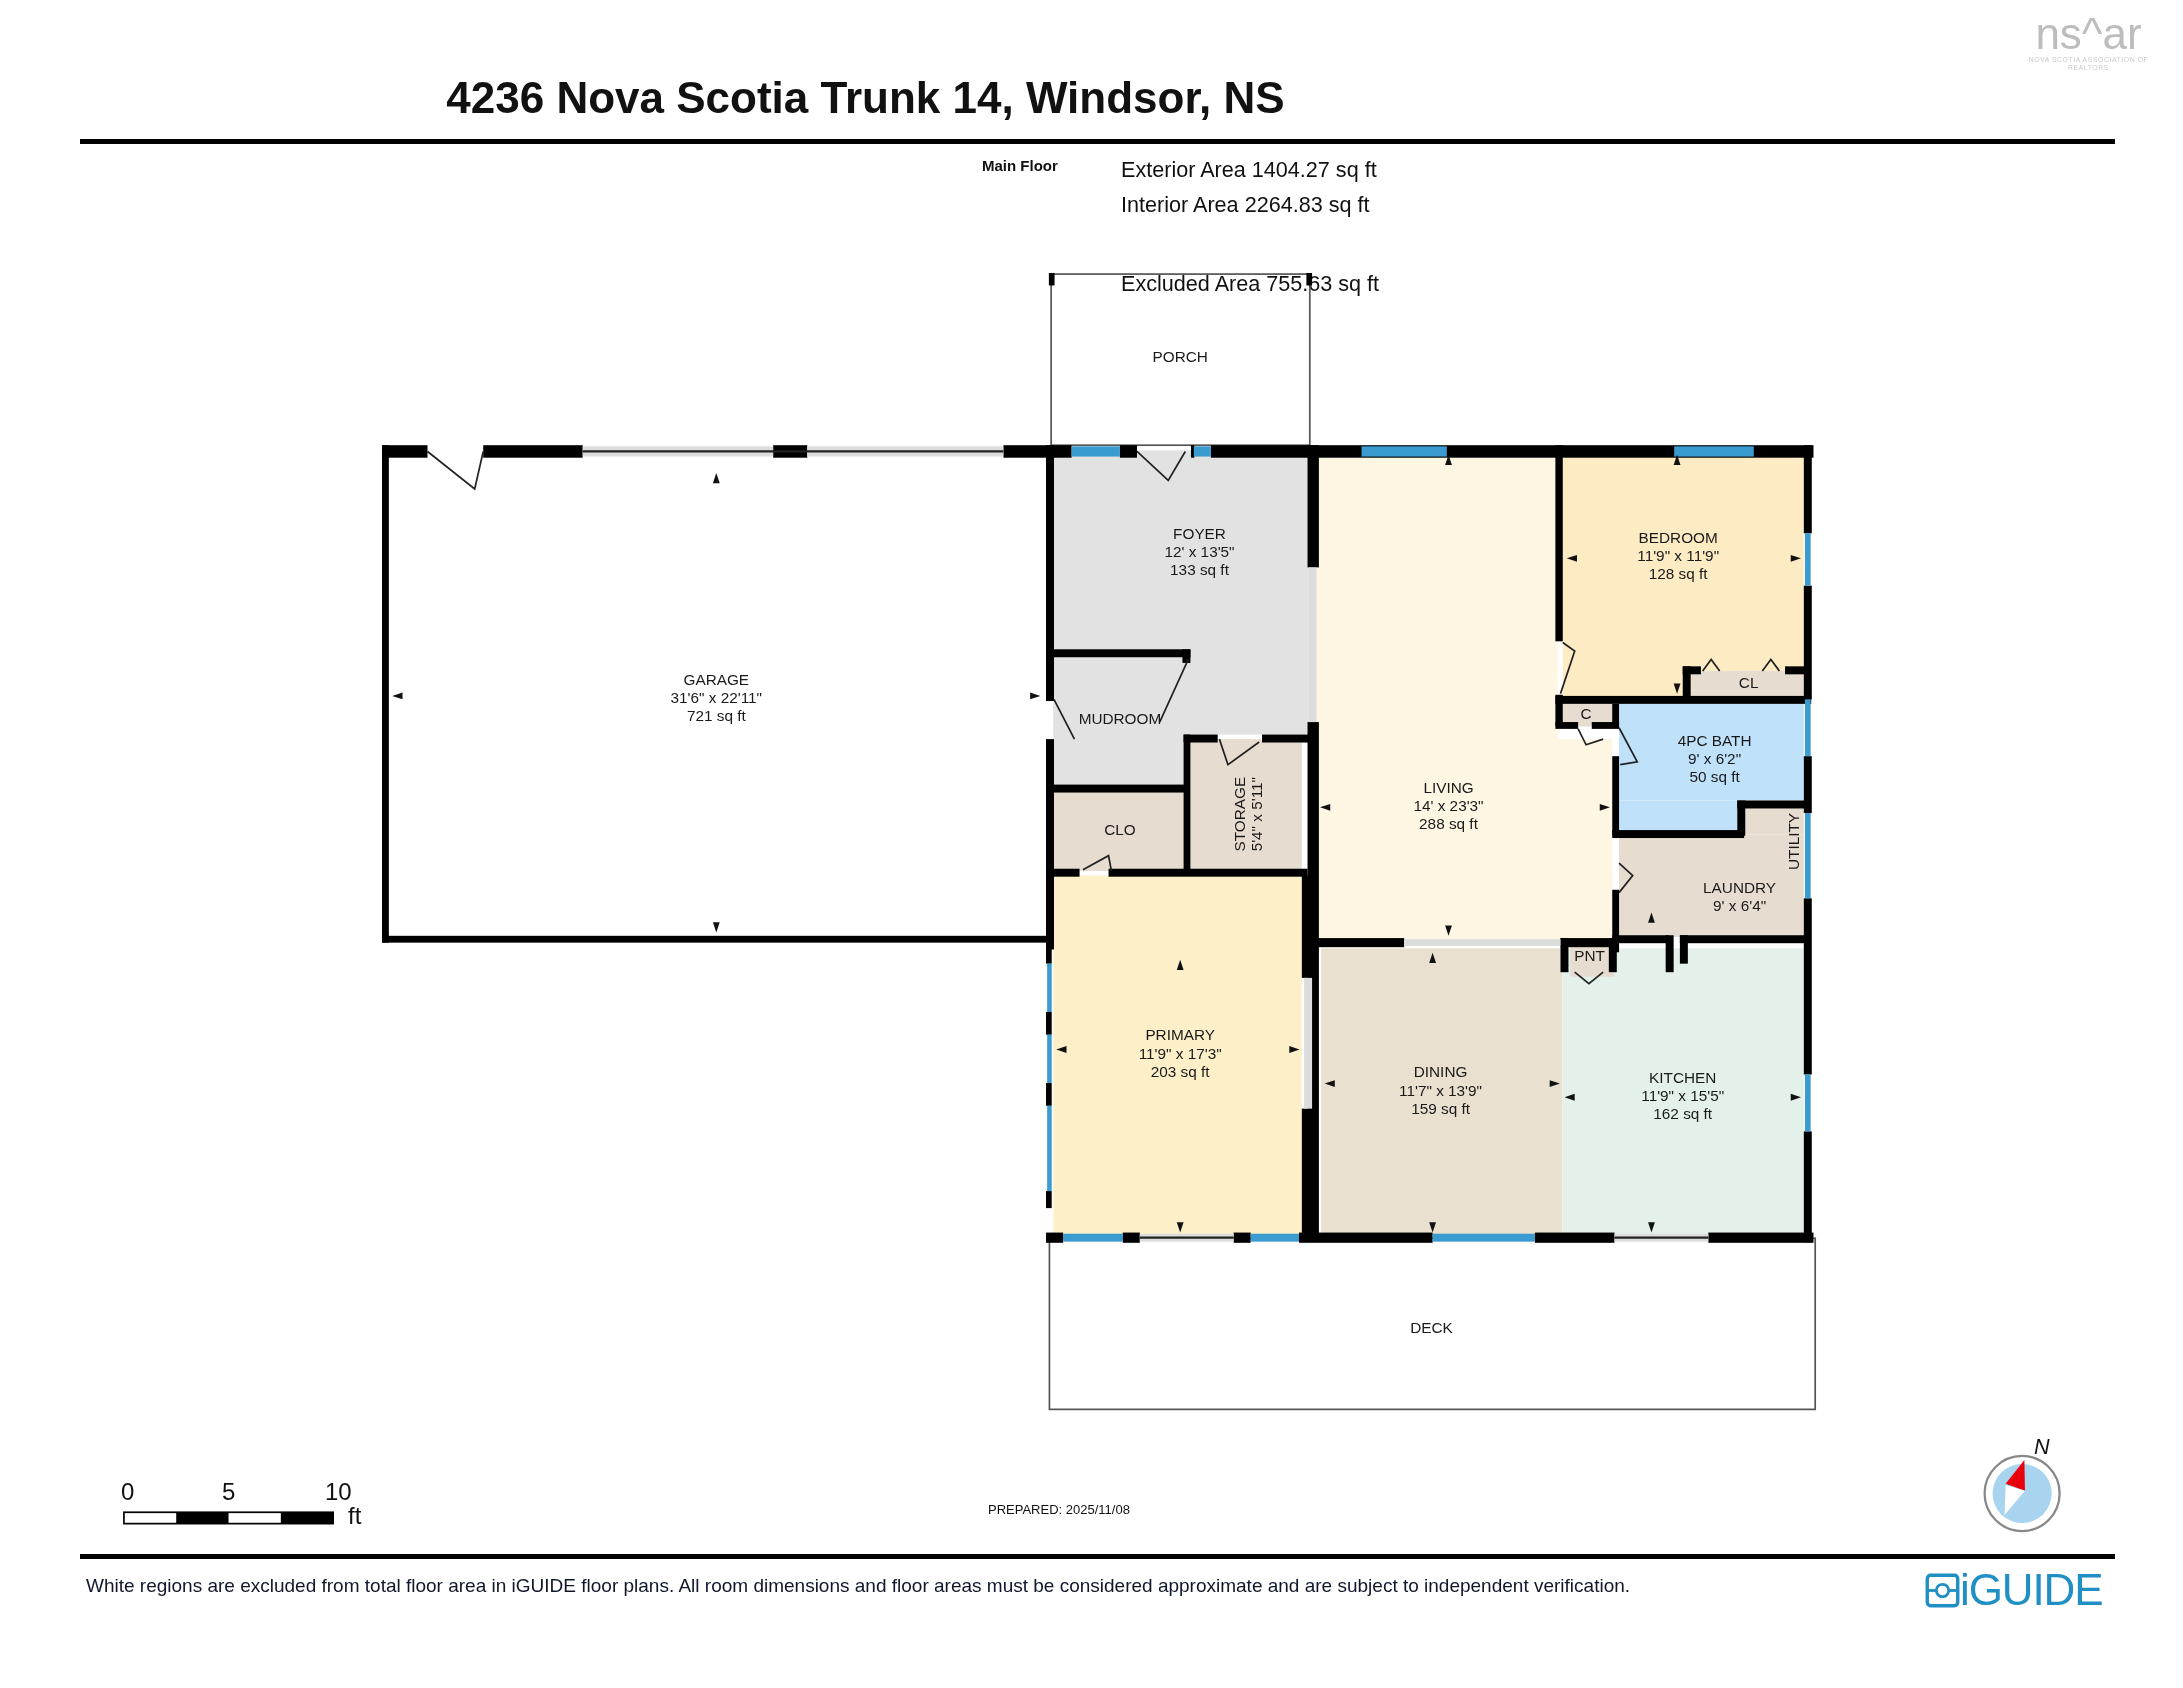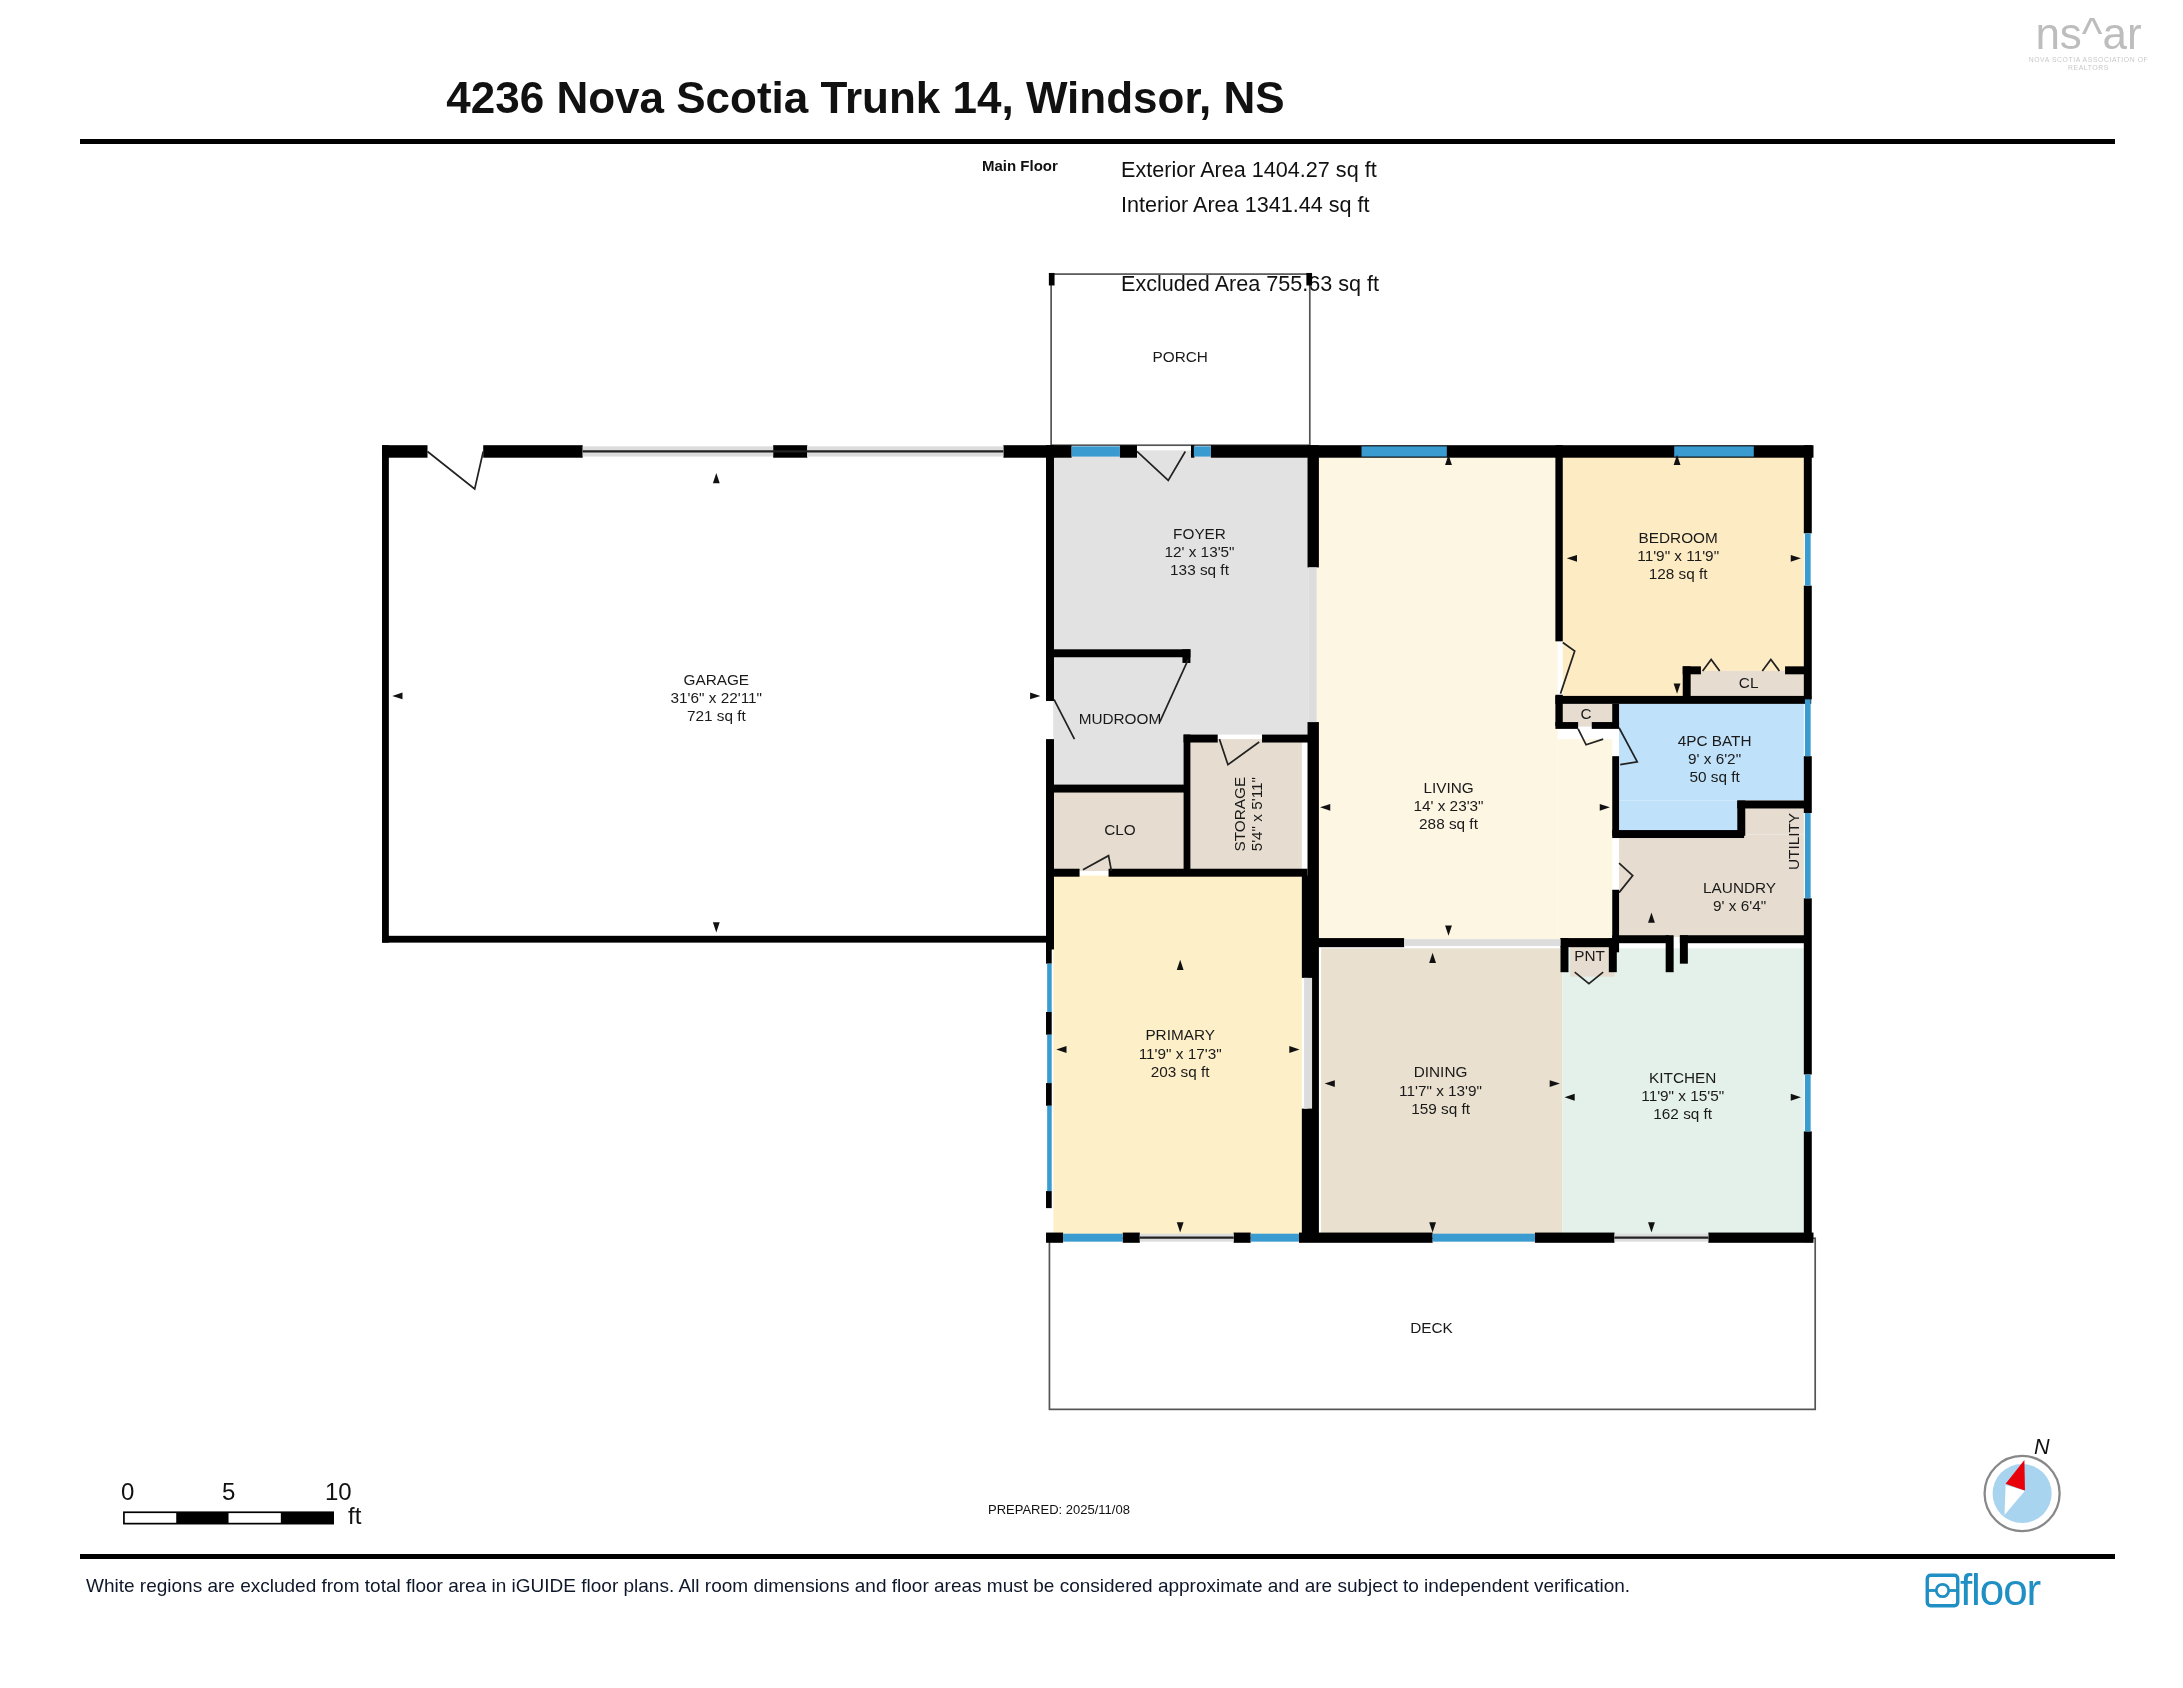--- a/index.html
+++ b/index.html
@@ -24,21 +24,21 @@
 <div class="abs logo-nsar">
   <span>ns^ar</span>
   <small>NOVA SCOTIA ASSOCIATION OF REALTORS</small>
 </div>
 
 <div class="abs title">4236 Nova Scotia Trunk 14, Windsor, NS</div>
 <div class="abs rule" style="left:80px; top:139px; width:2035px;"></div>
 
 <div class="abs floor-label" style="left:982px; top:157px;">Main Floor</div>
 <div class="abs area-line" style="left:1121px; top:157px;">Exterior Area 1404.27 sq ft</div>
-<div class="abs area-line" style="left:1121px; top:192px;">Interior Area 1341.44 sq ft</div>
+<div class="abs area-line" style="left:1121px; top:192px;">Interior Area 2264.83 sq ft</div>
 <div class="abs area-line" style="left:1121px; top:227px;margin-top:44px;">Excluded Area 755.63 sq ft</div>
 
 <svg class="plan" width="2183" height="1688" viewBox="0 0 3840 2969">
 
   <g>
     <rect x="1853" y="792" width="449" height="500" fill="#e2e2e2"></rect>
     <rect x="1853" y="1150" width="232" height="232" fill="#e2e2e2"></rect>
     <rect x="1853" y="1392" width="232" height="140" fill="#e6ddd0"></rect>
     <rect x="2094" y="1300" width="196" height="232" fill="#e6ddd0"></rect>
     <rect x="1853" y="1540" width="437" height="633" fill="#fdefc8"></rect>
@@ -296,15 +296,15 @@
 <div class="abs rule" style="left:80px; top:1554px; width:2035px;"></div>
 
 <div class="abs disclaimer" style="left:86px; top:1575px;">White regions are excluded from total floor area in iGUIDE floor plans. All room dimensions and floor areas must be considered approximate and are subject to independent verification.</div>
 
 <div class="abs" style="left:1925px; top:1565px; display:flex; align-items:center;">
   <svg width="35" height="35" viewBox="0 0 62 62">
     <rect x="4" y="4" width="54" height="54" rx="6" fill="none" stroke="#1f8fc4" stroke-width="6"></rect>
     <line x1="4" y1="31" x2="58" y2="31" stroke="#1f8fc4" stroke-width="5"></line>
     <circle cx="31" cy="31" r="11" fill="#fff" stroke="#1f8fc4" stroke-width="5"></circle>
   </svg>
-  <span class="iguide">floor</span>
+  <span class="iguide">iGUIDE</span>
 </div>
 
 
 </body></html>

